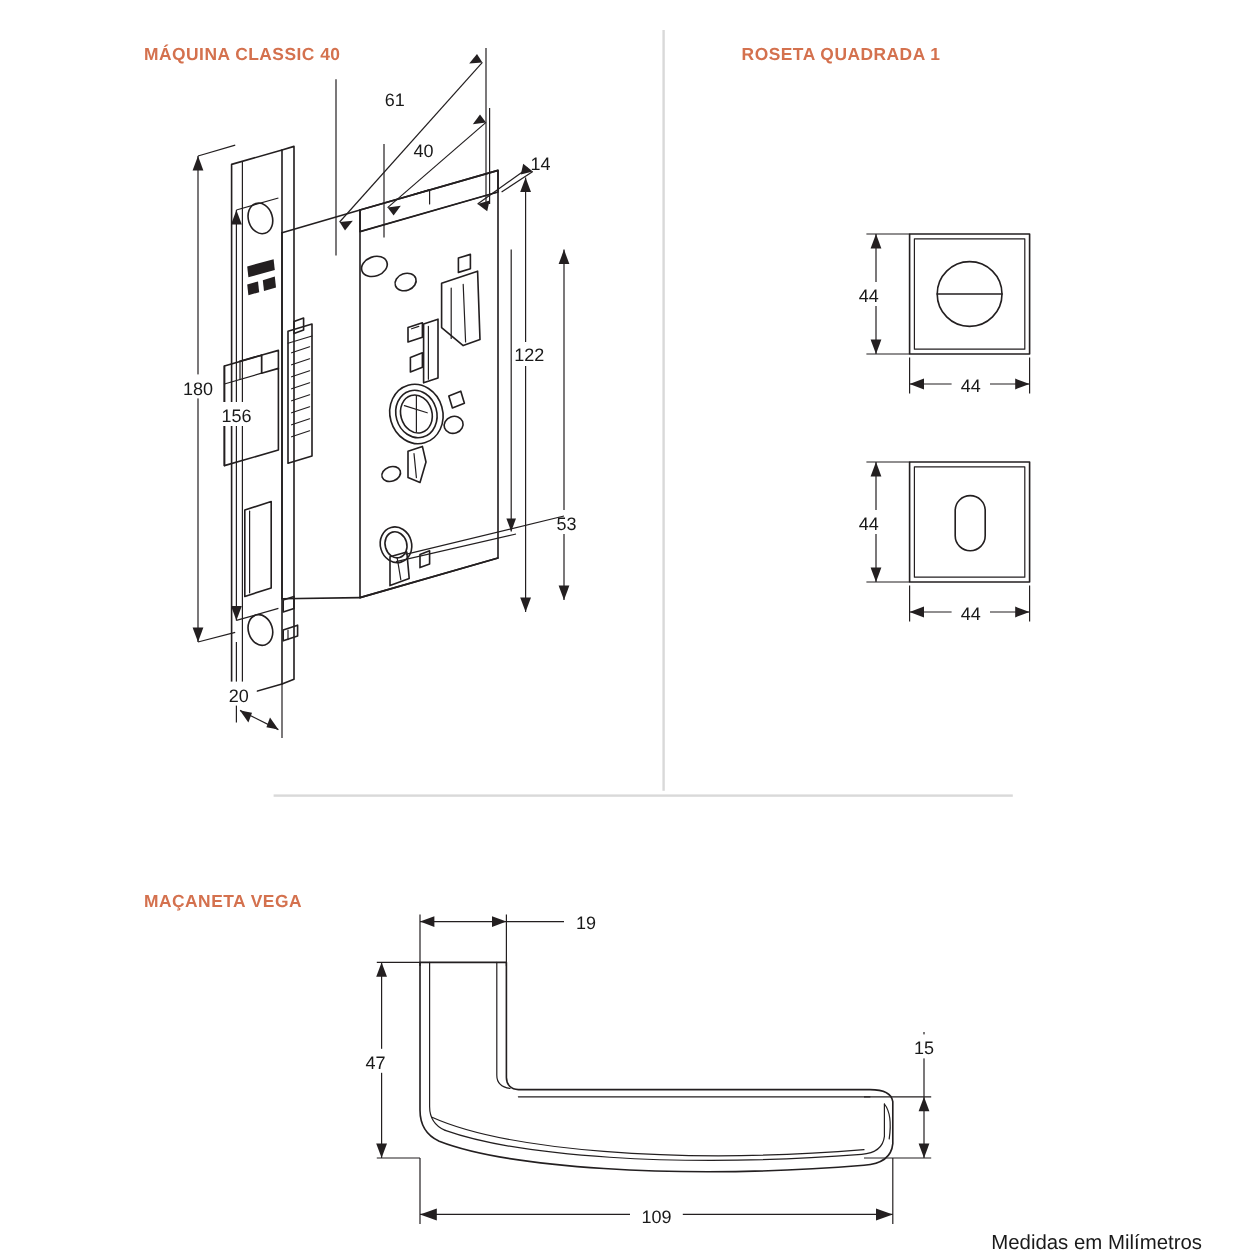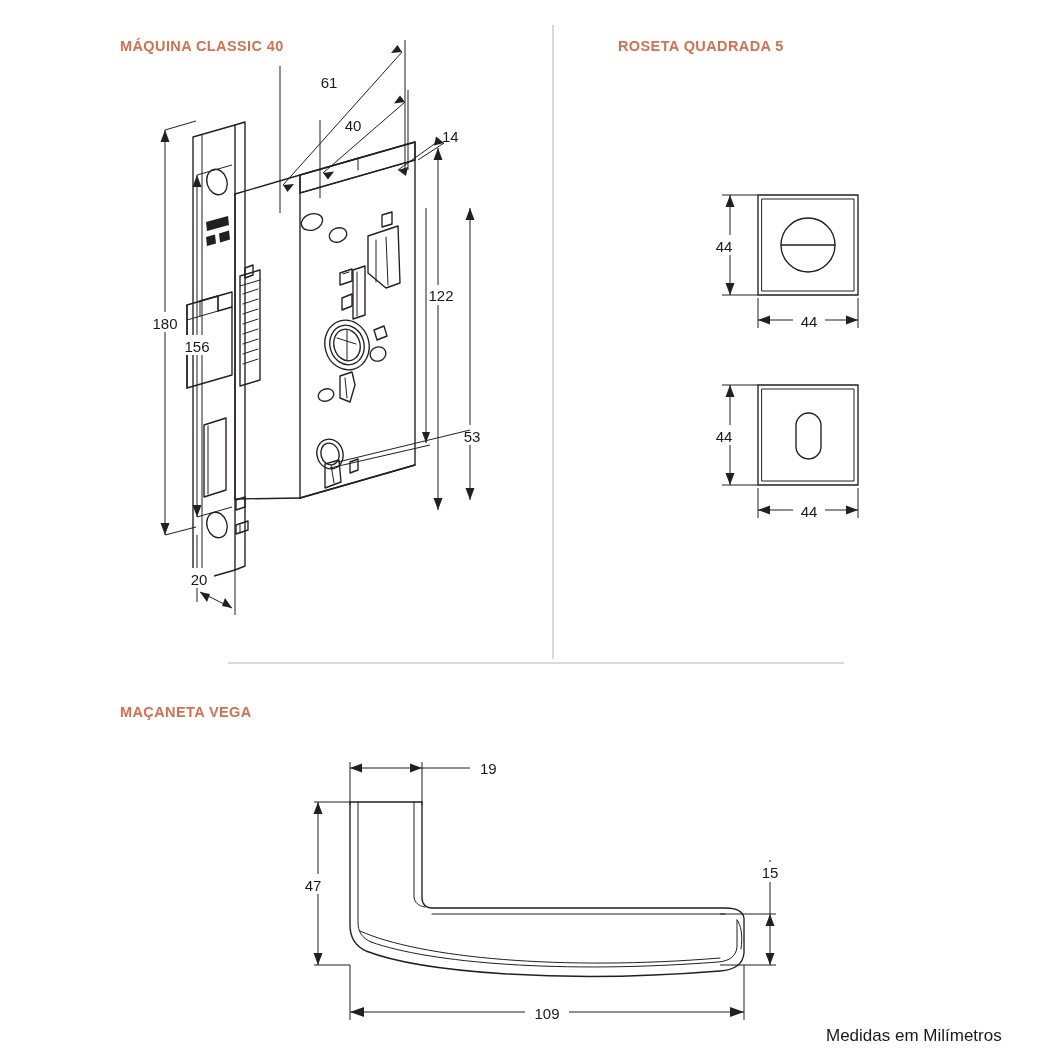--- a/index.html
+++ b/index.html
@@ -27,21 +27,21 @@
     position: absolute;
     font-family: "Liberation Sans", sans-serif;
     font-weight: bold;
     font-size: 14.5px;
     letter-spacing: 0.4px;
     color: #d4714e;
     white-space: nowrap;
   }
   #title-maquina   { left: 120px; top: 38px; }
   #title-roseta    { left: 618px; top: 38px; }
-  #title-macaneta  { left: 120px; top: 704px; }
+  #title-macaneta  { left: 120px; top: 744px; }
 
   .footnote {
     position: absolute;
     left: 826px;
     top: 1005px;
     font-family: "Liberation Sans", sans-serif;
     font-size: 17px;
     color: #1a1a1a;
     white-space: nowrap;
     margin-top: 21px;
@@ -81,21 +81,21 @@
   .solidfill { fill: #231f20; stroke: none; }
   .white { fill: #ffffff; }
 </style>
 </head>
 <body style="background: rgb(255, 255, 255);">
 
 <div id="sheet">
 
   <div class="section-title" id="title-maquina" style="color: rgb(212, 113, 78);">MÁQUINA CLASSIC 40</div>
 
-  <div class="section-title" id="title-roseta" style="color: rgb(212, 113, 78);">ROSETA QUADRADA 5</div>
+  <div class="section-title" id="title-roseta" style="color: rgb(212, 113, 78);">ROSETA QUADRADA 1</div>
 
   <div class="section-title" id="title-macaneta" style="color: rgb(212, 113, 78);">MAÇANETA VEGA</div>
 
   <div class="divider" id="divider-vertical" style="background: rgb(217, 217, 217);"></div>
   <div class="divider" id="divider-horizontal" style="background: rgb(217, 217, 217);"></div>
 
   <div class="footnote">Medidas em Milímetros</div>
 
   <svg class="drawing" id="svg-maquina" style="left:140px; top:30px;" width="400" height="620" viewBox="0 0 400 620">
 

